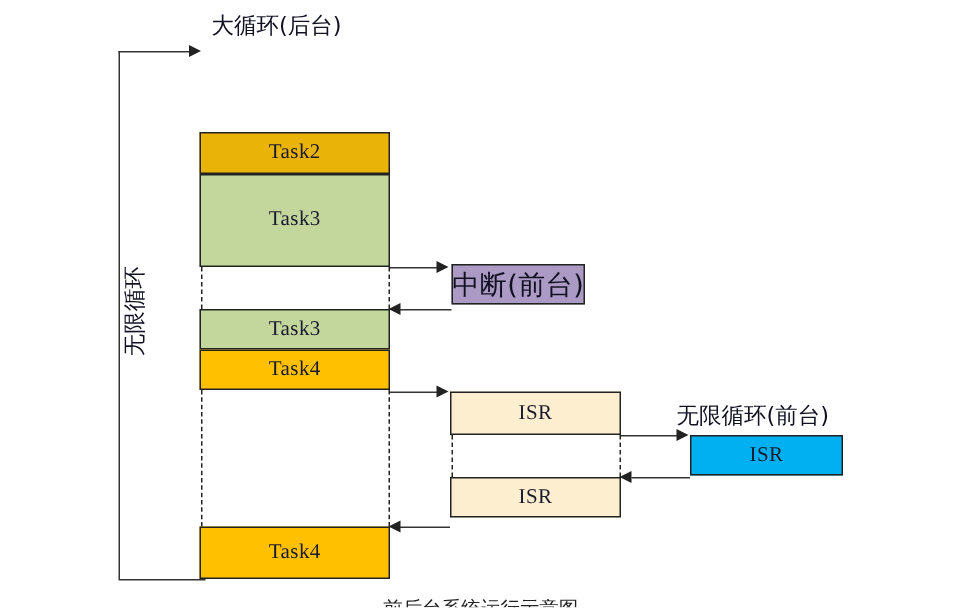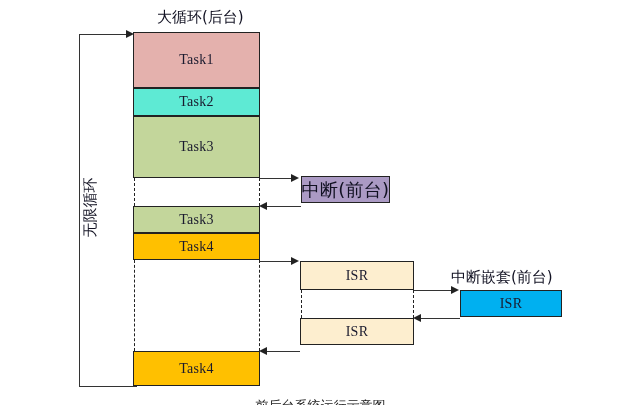--- a/index.html
+++ b/index.html
@@ -90,32 +90,31 @@
     font-size: 13px;
     color: #222222;
     white-space: nowrap;
   }
 </style>
 </head>
 <body>
 
 <div id="diagram-root">
 
-  <div class="label" style="left:141px; top:8px;margin-left:16px;">大循环(后台)</div>
+  <div class="label" style="left:141px; top:8px;">大循环(后台)</div>
 
   <div class="hline" style="left:79px; top:34px; width:50px;"></div>
   <div class="arrow-r" style="left:126px; top:29.5px;"></div>
   <div class="vline" style="left:79px; top:34px; height:352px;"></div>
   <div class="hline" style="left:79px; top:386px; width:58px;"></div>
 
   <div class="vlabel" style="left:30px; top:198px; width:120px;">无限循环</div>
 
-  <div class="box" style="left:133px; top:32px; width:127px; height:56px; background:#e4b1ad;">Task1</div>
 
-  <div class="box" style="left:133px; top:88px; width:127px; height:28px; background:#5eead4;">Task2</div>
+  <div class="box" style="left:133px; top:88px; width:127px; height:28px; background:#eab308;">Task2</div>
 
   <div class="box" style="left:133px; top:116px; width:127px; height:62px; background:#c3d69b;">Task3</div>
 
   <div class="box" style="left:133px; top:206px; width:127px; height:27px; background:#c3d69b;">Task3</div>
 
   <div class="box" style="left:133px; top:233px; width:127px; height:27px; background:#ffc000;">Task4</div>
 
   <div class="box" style="left:133px; top:351px; width:127px; height:35px; background:#ffc000;">Task4</div>
 
   <div class="dashed-v" style="left:133.5px; top:178px; height:28px;"></div>
@@ -137,21 +136,21 @@
   <div class="box" style="left:300px; top:261px; width:114px; height:29px; background:#fdeecf;">ISR</div>
 
   <div class="box" style="left:300px; top:318px; width:114px; height:27px; background:#fdeecf;">ISR</div>
 
   <div class="dashed-v" style="left:300.5px; top:290px; height:28px;"></div>
   <div class="dashed-v" style="left:413px; top:290px; height:28px;"></div>
 
   <div class="hline" style="left:266px; top:351px; width:34px;"></div>
   <div class="arrow-l" style="left:259px; top:346.5px;"></div>
 
-  <div class="label" style="left:451px; top:268px;">中断嵌套(前台)</div>
+  <div class="label" style="left:451px; top:268px;">无限循环(前台)</div>
 
   <div class="hline" style="left:414px; top:290px; width:39px;"></div>
   <div class="arrow-r" style="left:451px; top:285.5px;"></div>
 
   <div class="box" style="left:460px; top:290px; width:102px; height:27px; background:#00b0f0;">ISR</div>
 
   <div class="hline" style="left:421px; top:318px; width:39px;"></div>
   <div class="arrow-l" style="left:413px; top:313.5px;"></div>
 
   <div class="caption" style="left:0; top:397px;">前后台系统运行示意图</div>

